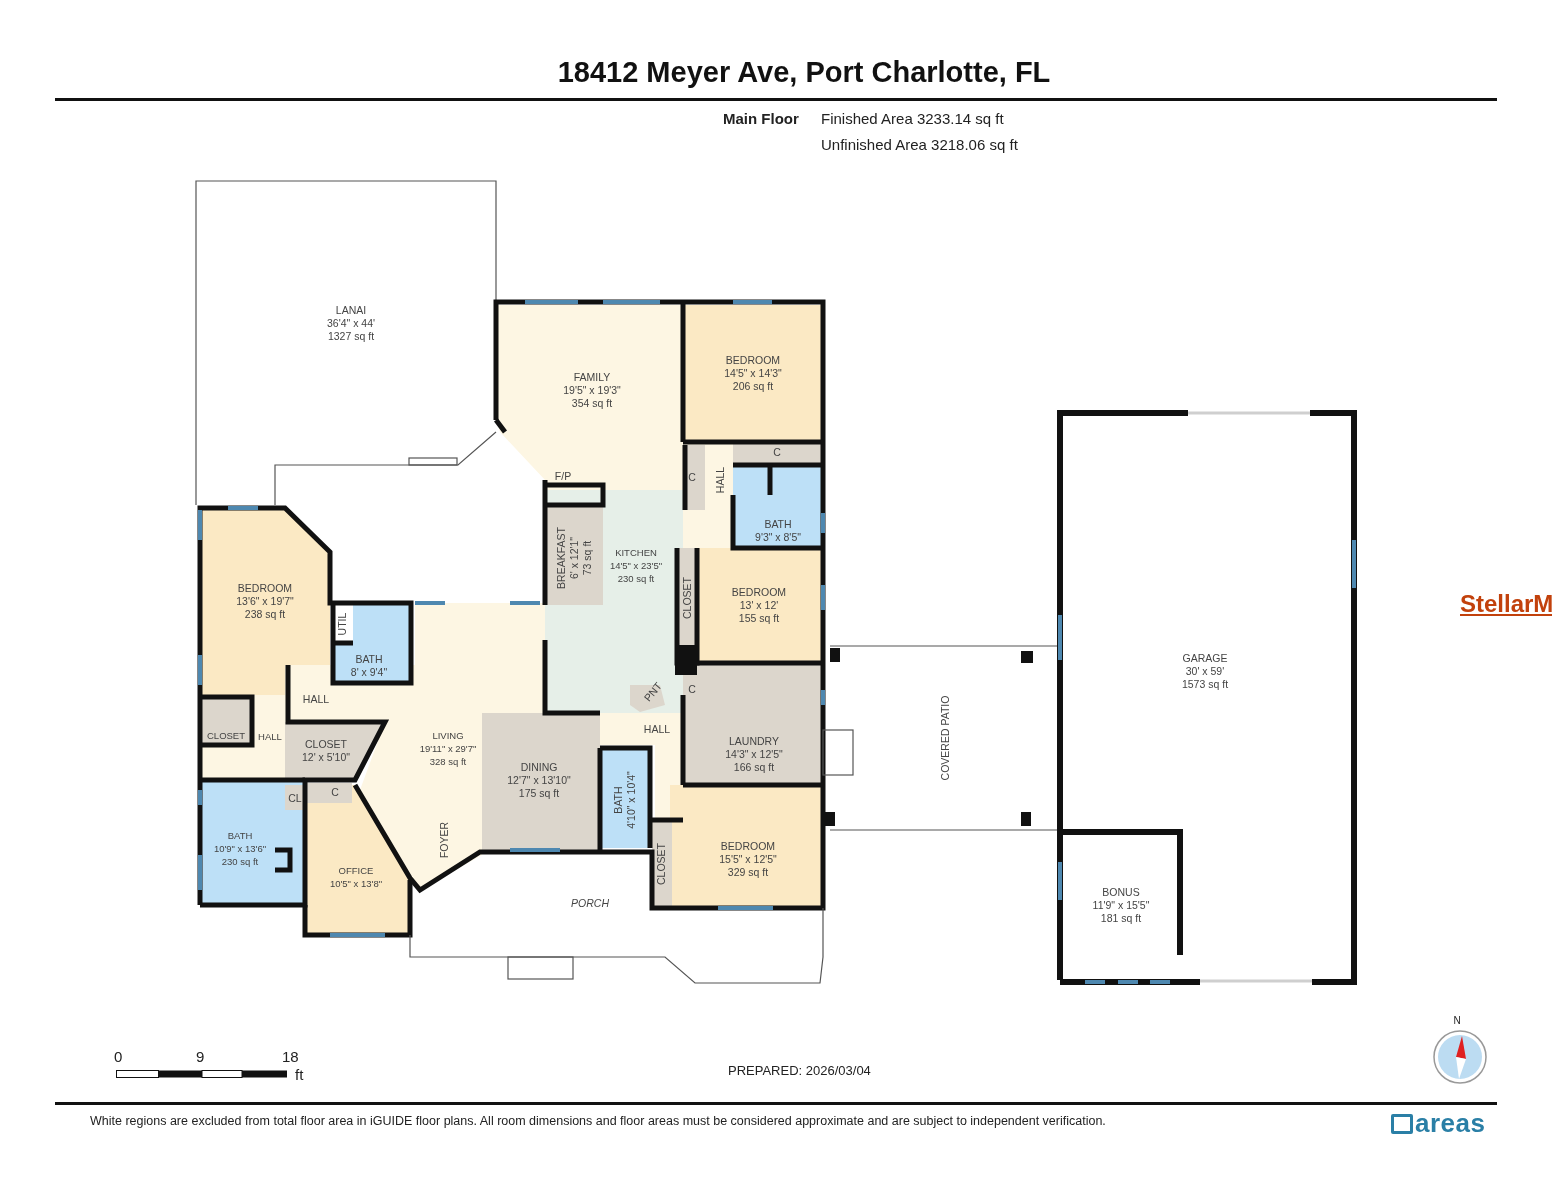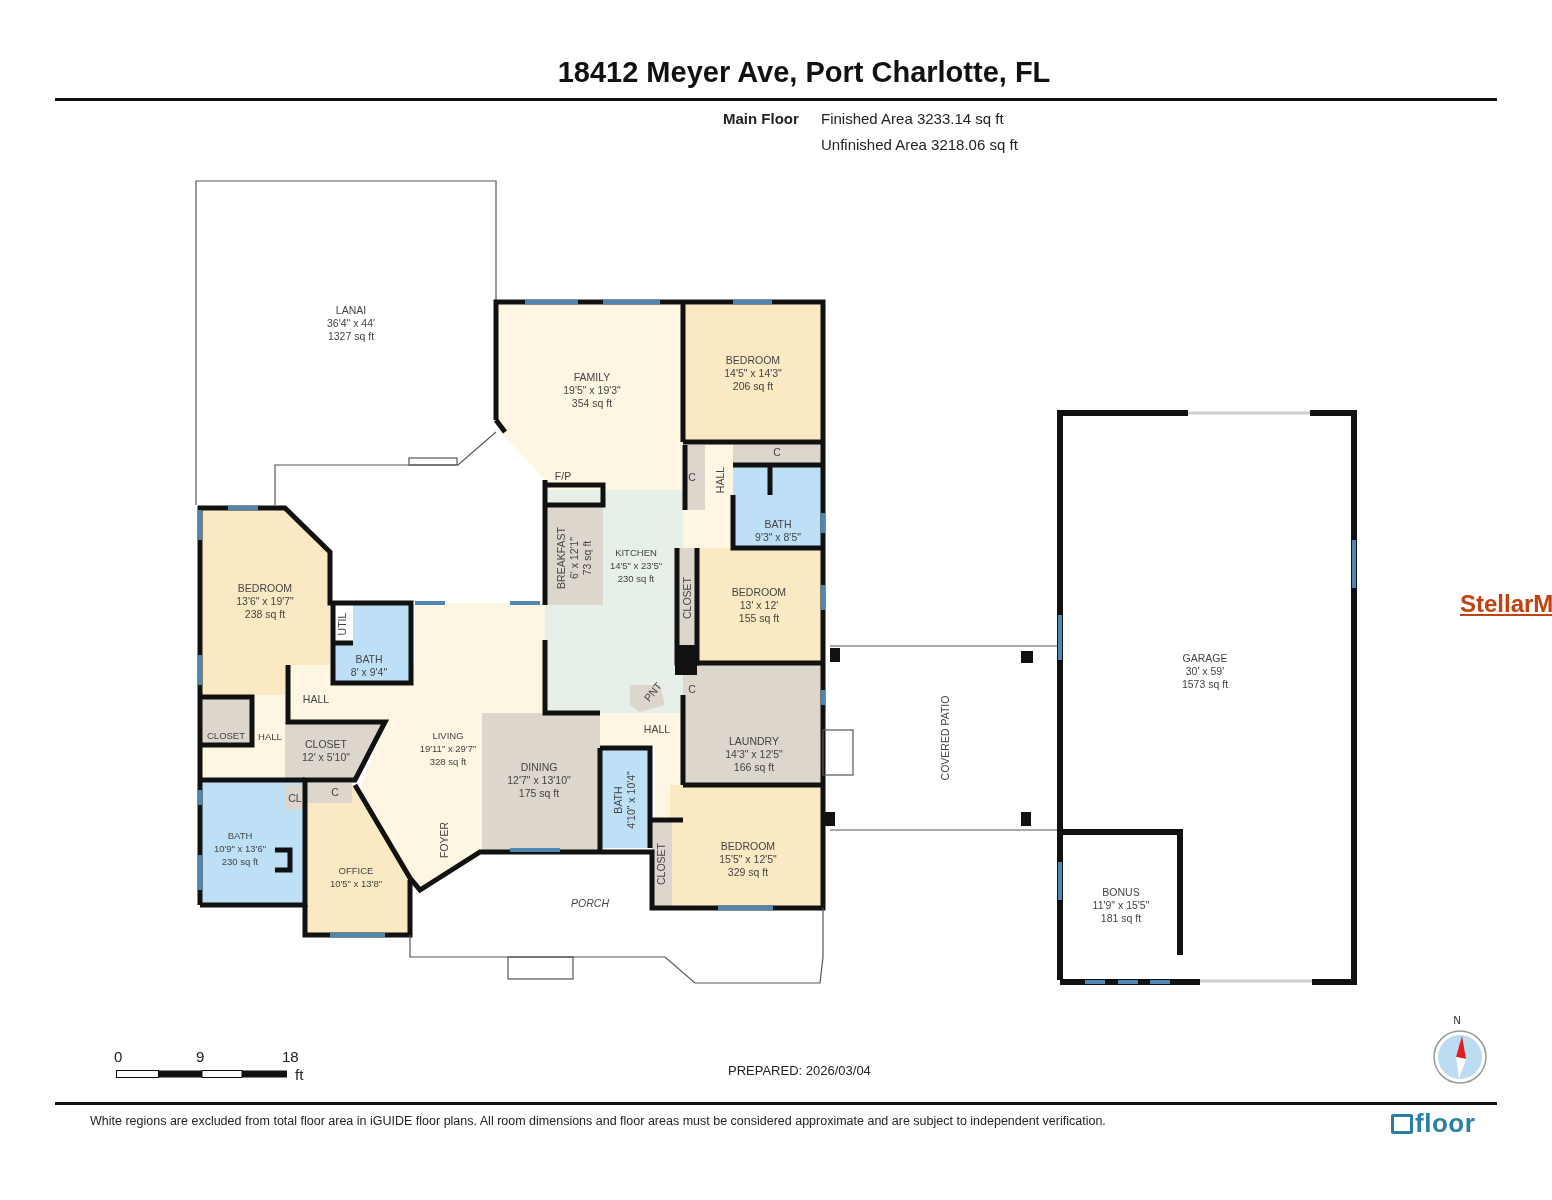--- a/index.html
+++ b/index.html
@@ -302,14 +302,14 @@
     <circle cx="28" cy="30" r="22" fill="#bcdcf2"></circle>
     <polygon points="30,9 24,30 34,32" fill="#e02020"></polygon>
     <polygon points="24,30 34,32 27,52" fill="#fff"></polygon>
   </svg>
 </div>
 
 <div class="rule" style="left:55px;top:1102px;width:1442px;height:3px;"></div>
 <div id="disclaimer" class="abs">White regions are excluded from total floor area in iGUIDE floor plans. All room dimensions and floor areas must be considered approximate and are subject to independent verification.</div>
 
 <div id="logo" class="abs">
-  <span style="display:inline-block;width:22px;height:20px;border:3px solid #2a7fa6;border-radius:2px;vertical-align:-2px;margin-right:2px;box-sizing:border-box;"></span><span>floor</span>
+  <span style="display:inline-block;width:22px;height:20px;border:3px solid #2a7fa6;border-radius:2px;vertical-align:-2px;margin-right:2px;box-sizing:border-box;"></span><span>areas</span>
 </div>
 
 </body></html>

